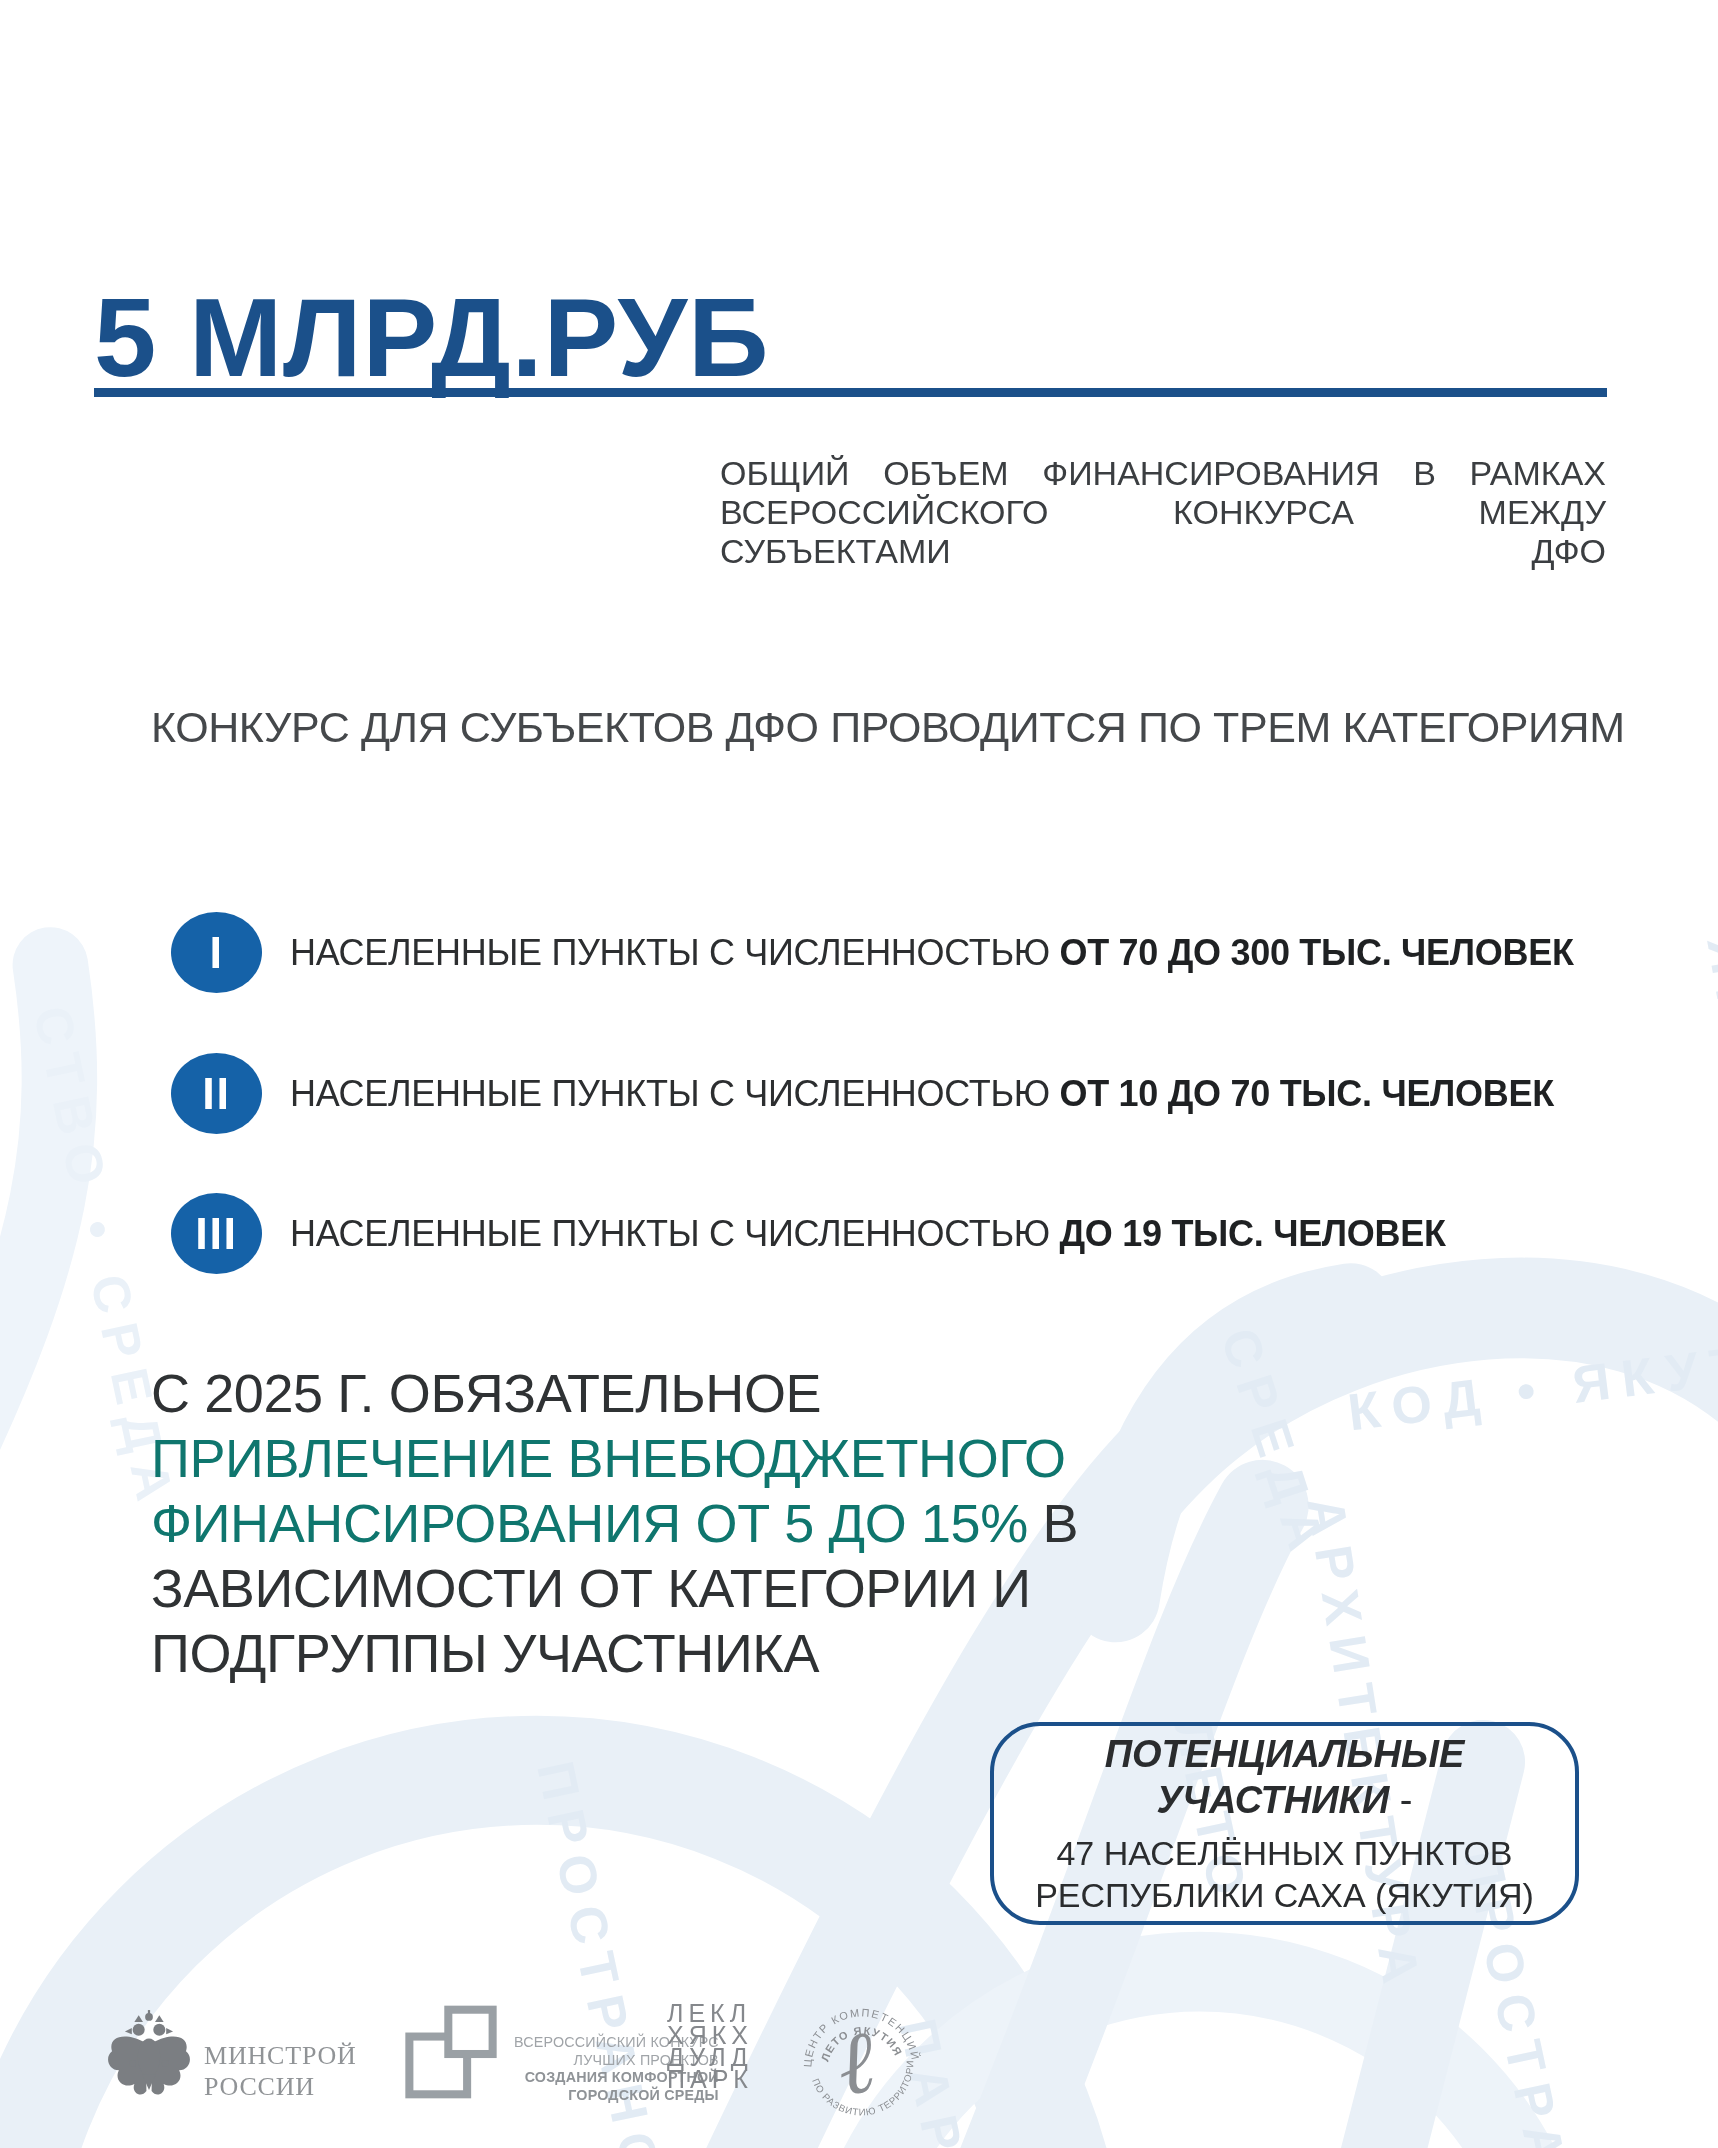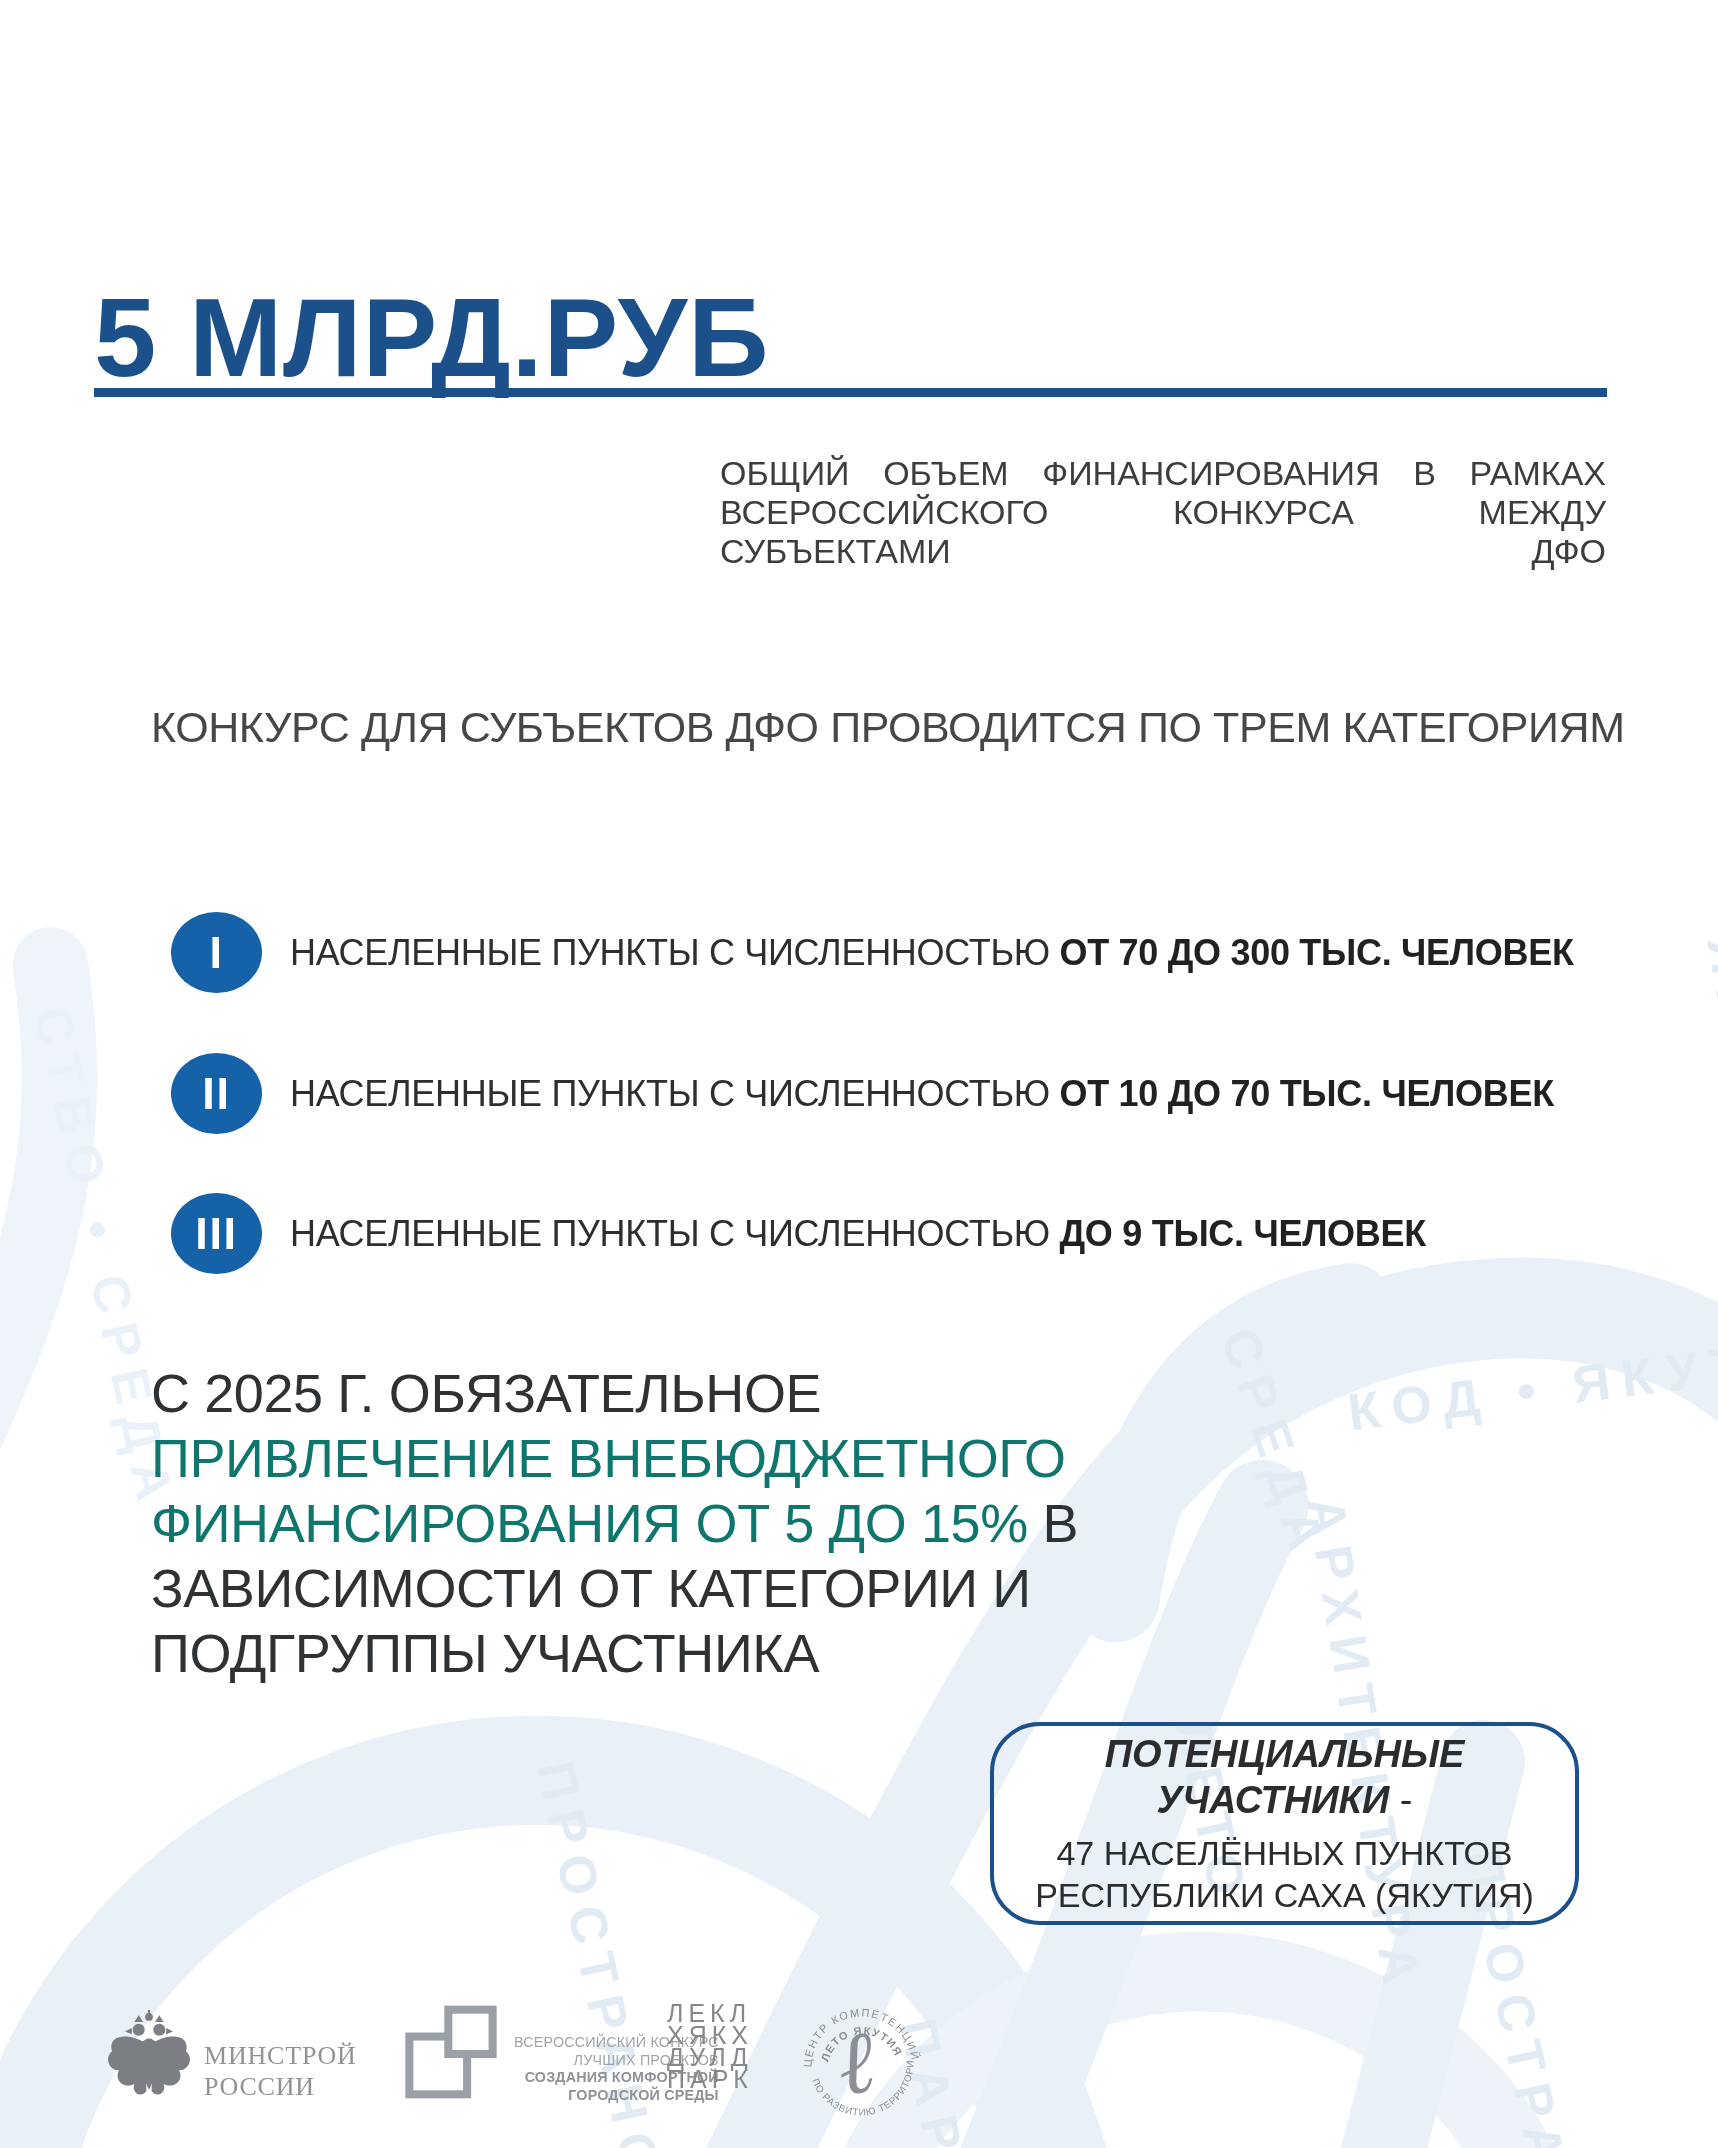--- a/index.html
+++ b/index.html
@@ -121,21 +121,21 @@
       <div class="cat-text"><span>НАСЕЛЕННЫЕ ПУНКТЫ С ЧИСЛЕННОСТЬЮ </span><b>ОТ 70 ДО 300 ТЫС. ЧЕЛОВЕК</b></div>
     </div>
 
     <div class="cat-row r2">
       <div class="badge">II</div>
       <div class="cat-text"><span>НАСЕЛЕННЫЕ ПУНКТЫ С ЧИСЛЕННОСТЬЮ </span><b>ОТ 10 ДО 70 ТЫС. ЧЕЛОВЕК</b></div>
     </div>
 
     <div class="cat-row r3">
       <div class="badge">III</div>
-      <div class="cat-text"><span>НАСЕЛЕННЫЕ ПУНКТЫ С ЧИСЛЕННОСТЬЮ </span><b>ДО 9 ТЫС. ЧЕЛОВЕК</b></div>
+      <div class="cat-text"><span>НАСЕЛЕННЫЕ ПУНКТЫ С ЧИСЛЕННОСТЬЮ </span><b>ДО 19 ТЫС. ЧЕЛОВЕК</b></div>
     </div>
 
     <div class="statement">
       <span>С 2025 Г. ОБЯЗАТЕЛЬНОЕ</span><br>
       <span class="blue">ПРИВЛЕЧЕНИЕ ВНЕБЮДЖЕТНОГО</span><br>
       <span class="blue">ФИНАНСИРОВАНИЯ ОТ 5 ДО 15%</span><span> В</span><br>
       <span>ЗАВИСИМОСТИ ОТ КАТЕГОРИИ И</span><br>
       <span>ПОДГРУППЫ УЧАСТНИКА</span>
     </div>
 

